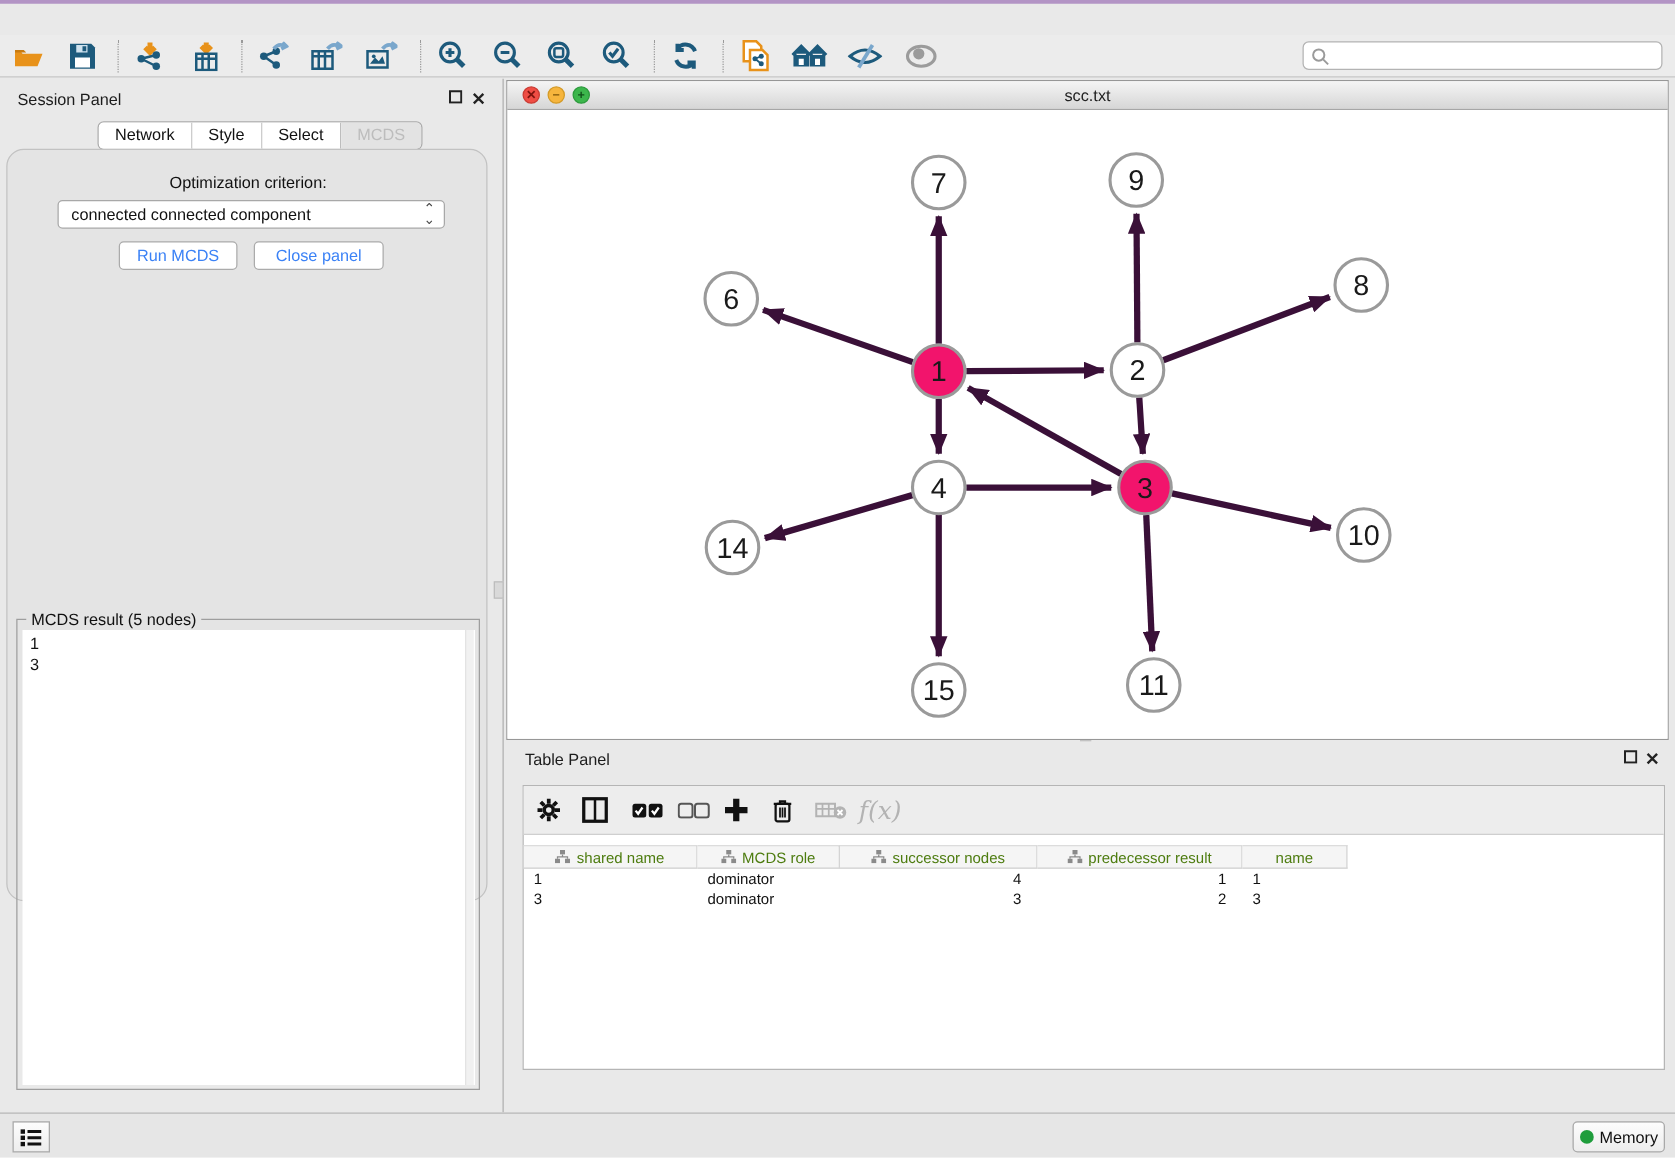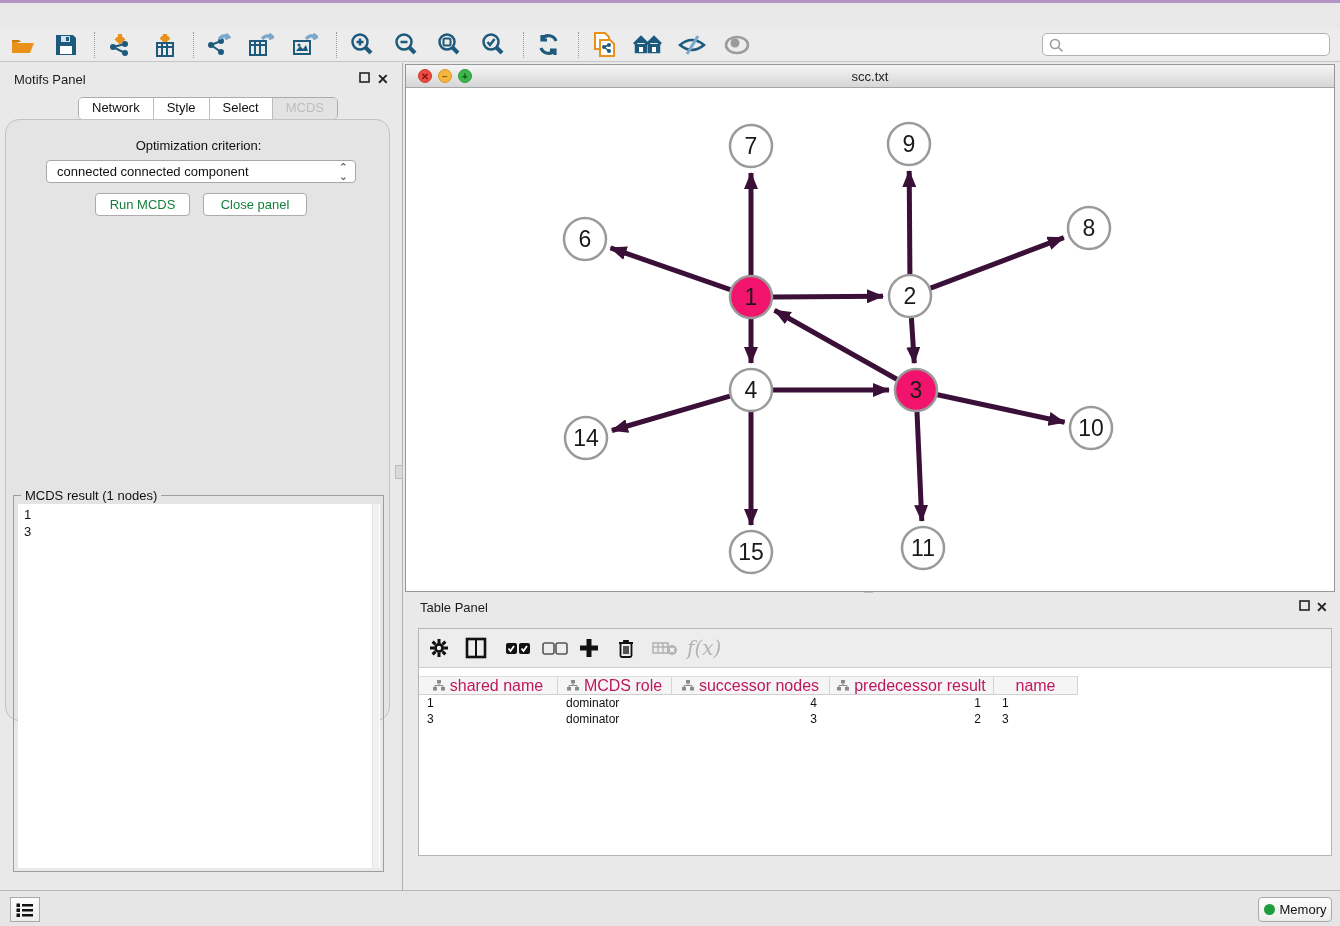--- a/index.html
+++ b/index.html
@@ -33,21 +33,21 @@
   .seg:last-child { border-right:none; }
   .seg.sel { background:#e3e3e3; color:#bdbdbd; }
   .cp-body { position:absolute; left:5px; top:119px; width:385px; height:602px;
              background:#e4e4e4; border:1px solid #c2c2c2; border-radius:14px; }
   .opt-label { position:absolute; left:0; width:385px; top:18px; text-align:center; font-size:13px; color:#111; }
   .combo { position:absolute; left:40px; top:40px; width:310px; height:23px; background:#fff;
            border:1px solid #a8a8a8; border-radius:4px; font-size:13px; color:#111;
            display:flex; align-items:center; padding-left:10px; }
   .combo .stepper { position:absolute; right:7px; top:2px; font-size:11px; color:#444; line-height:9px; text-align:center; }
   .btn { position:absolute; top:73px; height:23px; background:#fff; border:1px solid #ababab; border-radius:4px;
-         font-size:13px; color:#15803d; text-align:center; padding-top:3px; }
+         font-size:13px; color:#3b82f6; text-align:center; padding-top:3px; }
   .groupbox { position:absolute; left:7px; top:375px; width:371px; height:377px; border:1px solid #9e9e9e; }
   .groupbox-legend { position:absolute; left:7px; top:-8px; background:#e4e4e4; padding:0 4px; font-size:13px; color:#111; }
   .result-area { position:absolute; left:4px; top:8px; width:362px; height:364px; background:#fff; font-size:13px;
                  color:#111; line-height:17px; padding:2px 6px; white-space:pre-line; }
   .result-scroll { position:absolute; right:4px; top:8px; width:7px; height:364px; background:#f1f1f1; border-left:1px solid #e3e3e3; }
 
   
   .v-divider { position:absolute; left:402px; top:63px; width:1px; height:827px; background:#b0b0b0; }
   .v-grip { position:absolute; left:395px; top:465px; width:8px; height:14px; background:#d9d9d9; border:1px solid #bdbdbd; }
   .h-grip { position:absolute; left:864px; top:586px; width:9px; height:7px; background:#dcdcdc; border:1px solid #c2c2c2; }
@@ -63,21 +63,21 @@
 
   
   .tp-title { position:absolute; left:420px; top:600px; font-size:13px; color:#1c1c1c; }
   .tp-frame { position:absolute; left:418px; top:628px; width:914px; height:228px; background:#fff; border:1px solid #b5b5b5; }
   .tp-toolbar { position:absolute; left:0; top:0; width:912px; height:39px; background:#ededed; border-bottom:1px solid #cfcfcf; }
   .tp-icon { position:absolute; top:6px; height:26px; display:flex; align-items:center; justify-content:center; }
   .fx { font-family:"DejaVu Serif",serif; font-style:italic; font-size:20px; color:#b3b3b3; }
   .tbl { position:absolute; left:0; top:47px; }
   .tbl-header { display:flex; height:19px; }
   .th { background:#f5f5f5; border-right:1px solid #d4d4d4; border-top:1px solid #dcdcdc; border-bottom:1px solid #cfcfcf;
-        display:flex; align-items:center; justify-content:center; gap:5px; font-size:16px; color:#be185d; }
+        display:flex; align-items:center; justify-content:center; gap:5px; font-size:12px; color:#4d7c0f; }
   .tbl-row { display:flex; height:16px; font-size:12px; color:#111; }
   .td { padding-top:1px; }
 
   .tp-tabs { position:absolute; top:865px; height:21px; display:flex; border:1px solid #ababab;
              border-radius:5px; overflow:hidden; background:#fff; left:682px; }
 
   
   .statusbar { position:absolute; left:0; top:890px; width:1340px; height:36px; background:#e6e6e6; border-top:1px solid #b8b8b8; }
   .list-btn { position:absolute; left:10px; top:6px; width:30px; height:25px; background:linear-gradient(#fdfdfd,#ededed);
               border:1px solid #a9a9a9; display:flex; align-items:center; justify-content:center; }
@@ -219,21 +219,21 @@
     </div>
     <div class="searchbox">
       <svg width="16" height="16" style="position:absolute;left:6px;top:4px">
           <circle cx="6" cy="6" r="4.5" fill="none" stroke="#9a9a9a" stroke-width="1.6"></circle>
           <path d="M9.5 9.5 l4 4" stroke="#9a9a9a" stroke-width="1.6"></path>
         </svg>
       <input type="text" placeholder="" style="">
     </div>
   </div>
 
-  <div class="cp-header-title">Motifs Panel</div>
+  <div class="cp-header-title">Session Panel</div>
   <div class="panel-btn" style="left:359px;top:72px">
     <svg width="11" height="11">
         <rect x="1" y="1" width="9" height="9" fill="none" stroke="#222" stroke-width="1.6"></rect>
       </svg>
   </div>
   <div class="panel-btn" style="left:377px;top:71px;font-weight:bold;font-size:14px">✕</div>
 
   <div class="cp-tabs">
       <div class="seg">Network</div>
       <div class="seg">Style</div>
@@ -243,21 +243,21 @@
 
   <div class="cp-body">
     <div class="opt-label">Optimization criterion:</div>
     <div class="combo">
       <span>connected connected component</span>
       <span class="stepper">⌃<br>⌄</span>
     </div>
     <div class="btn" style="left:89px;width:95px">Run MCDS</div>
     <div class="btn" style="left:197px;width:104px">Close panel</div>
     <div class="groupbox">
-      <div class="groupbox-legend">MCDS result (1 nodes)</div>
+      <div class="groupbox-legend">MCDS result (5 nodes)</div>
       <div class="result-area">1
 3</div>
       <div class="result-scroll"></div>
     </div>
   </div>
 
   <div class="v-divider"></div>
   <div class="v-grip"></div>
   <div class="h-grip"></div>
 

